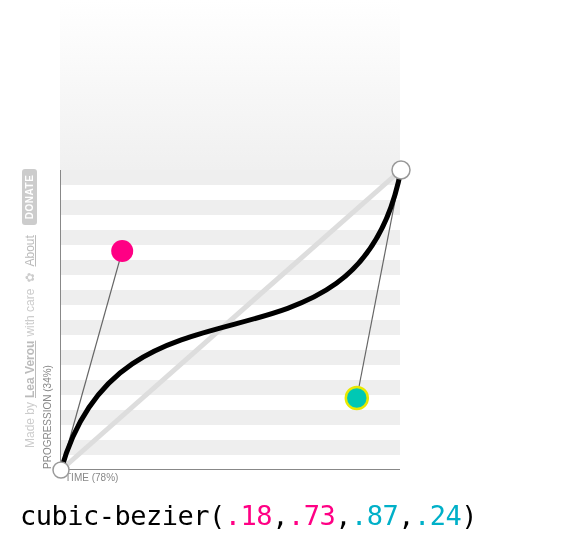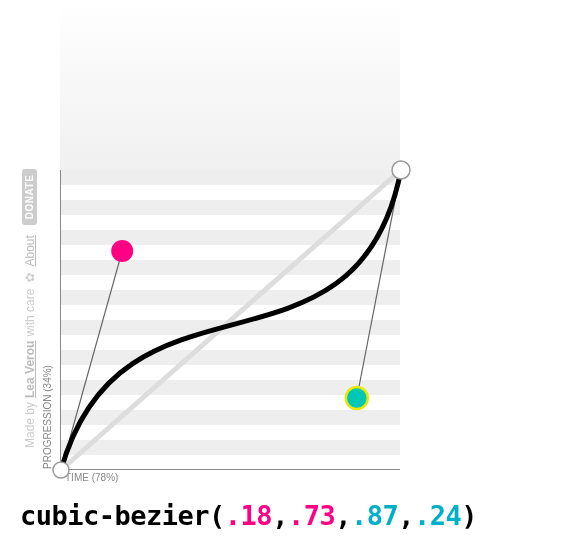--- a/index.html
+++ b/index.html
@@ -121,21 +121,21 @@
     fill: none;
   }
   .p1-dot { fill:#ff0084; }
   .p2-dot { fill:#00c8b4; stroke:#e8e800; stroke-width:2.5; }
   .formula {
     position: absolute;
     left: 20px;
     top: 500px;
     font-family: "Consolas","Menlo","Monaco",monospace;
     font-size: 27px;
-    font-weight: bold;
+    font-weight: normal;
     color: #000;
     letter-spacing: -0.5px;
   }
   .formula .p1 { color:#ff0084; }
   .formula .p2 { color:#00b0c8; }
   .formula .comma { color:#000; }
 </style>
 </head>
 <body>
 

